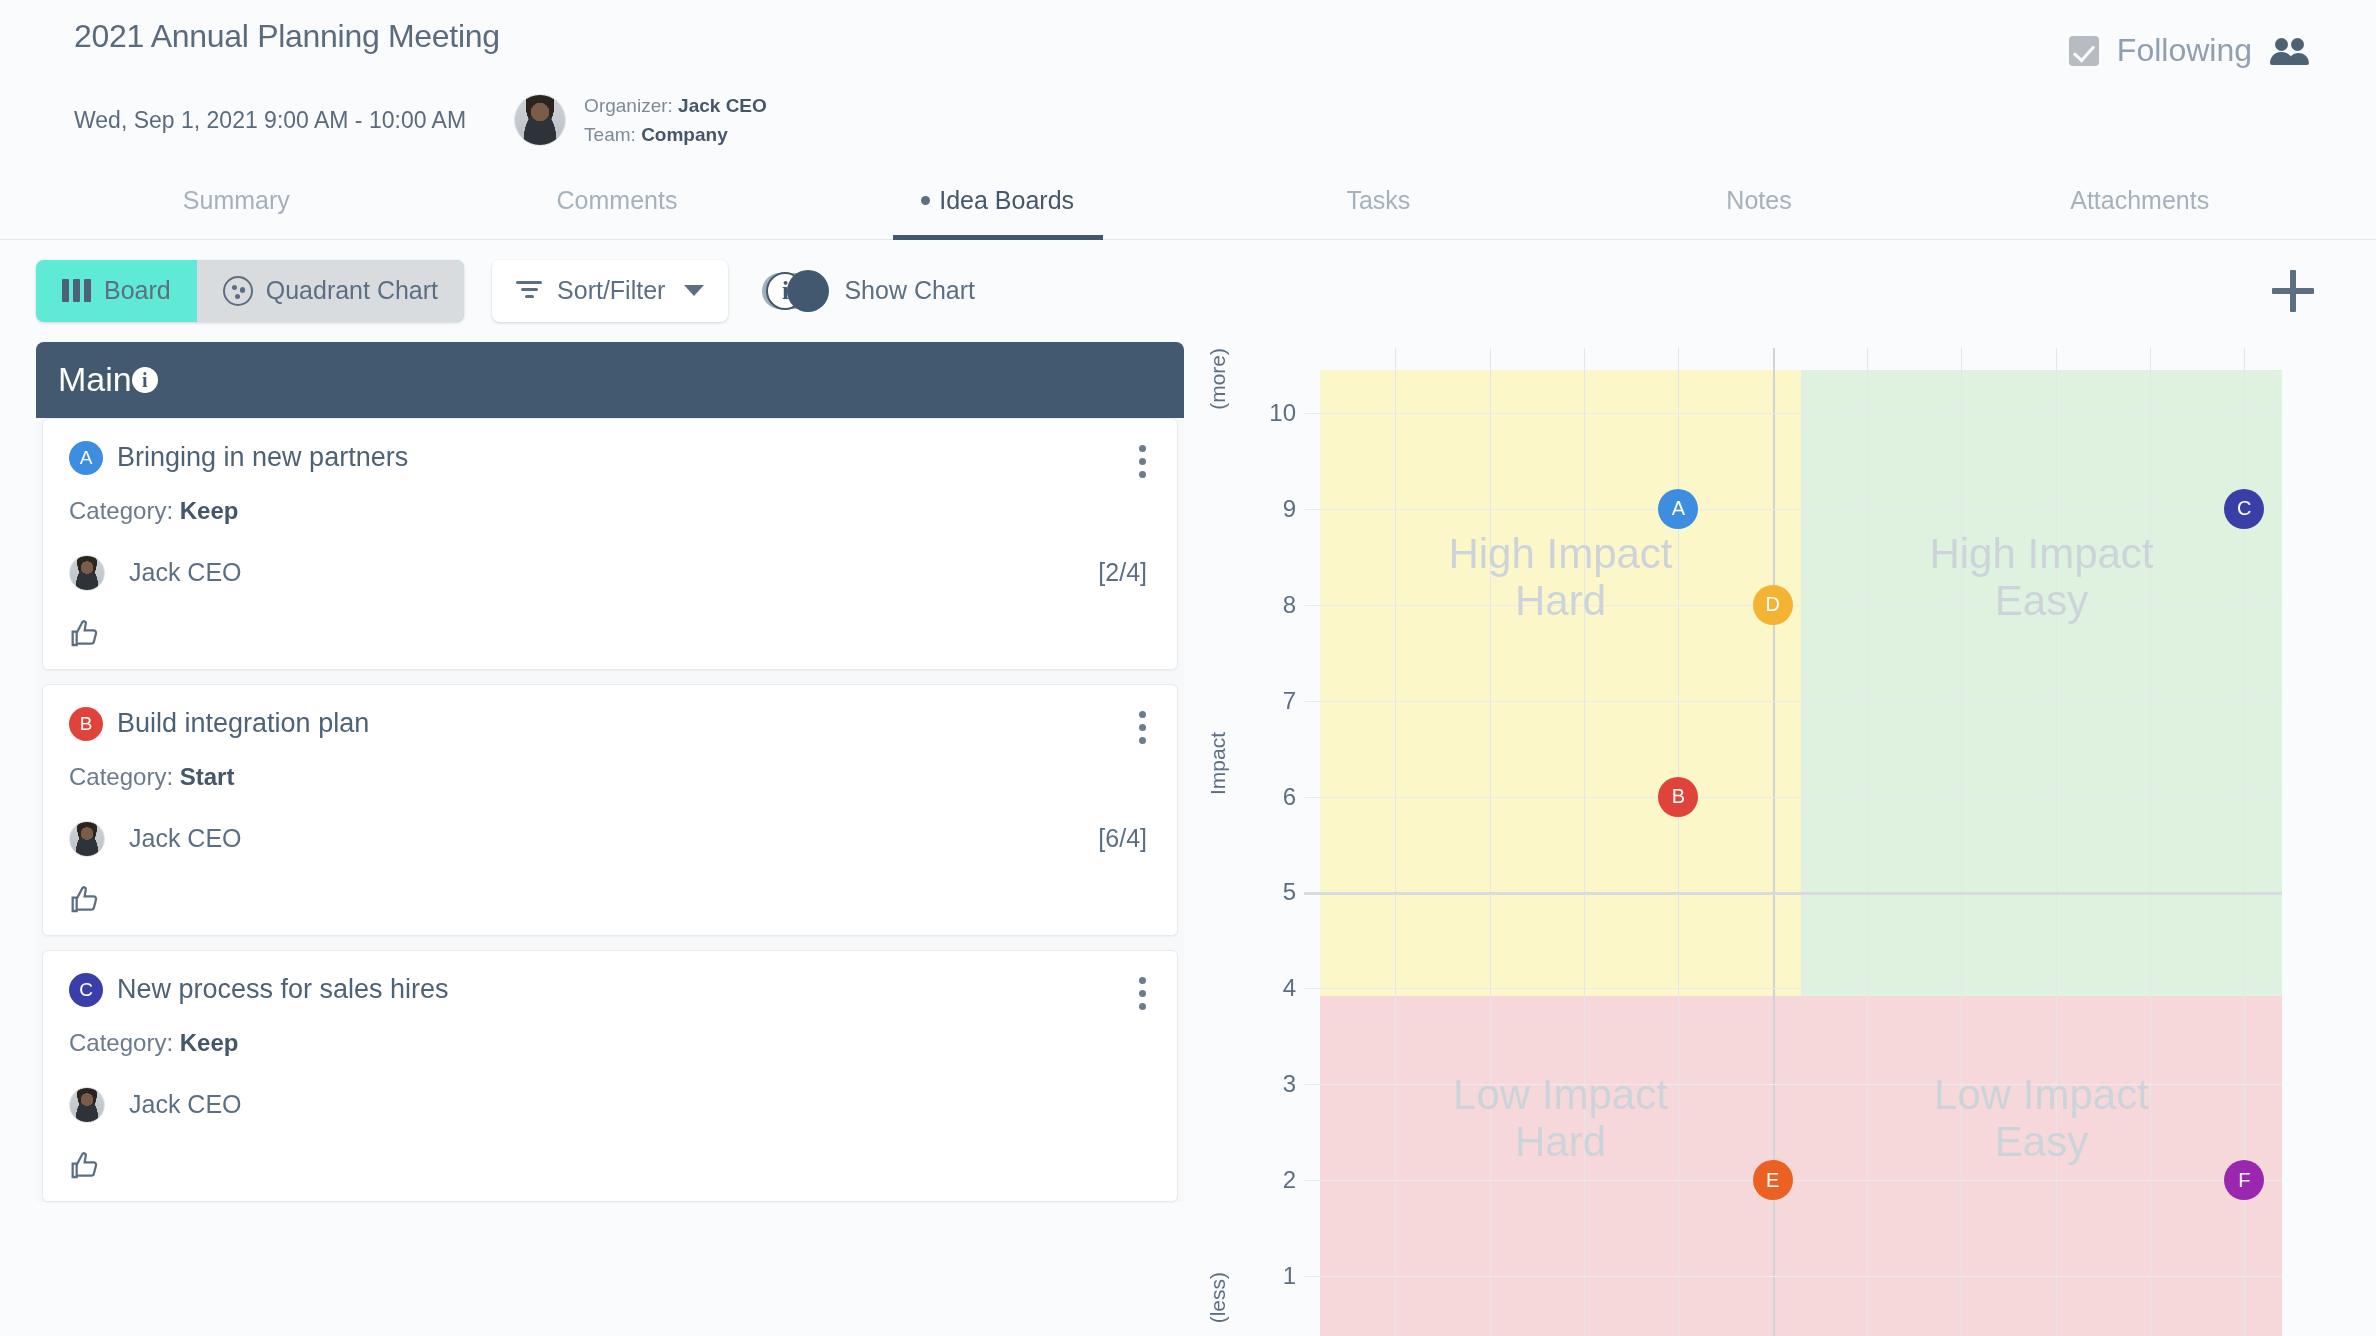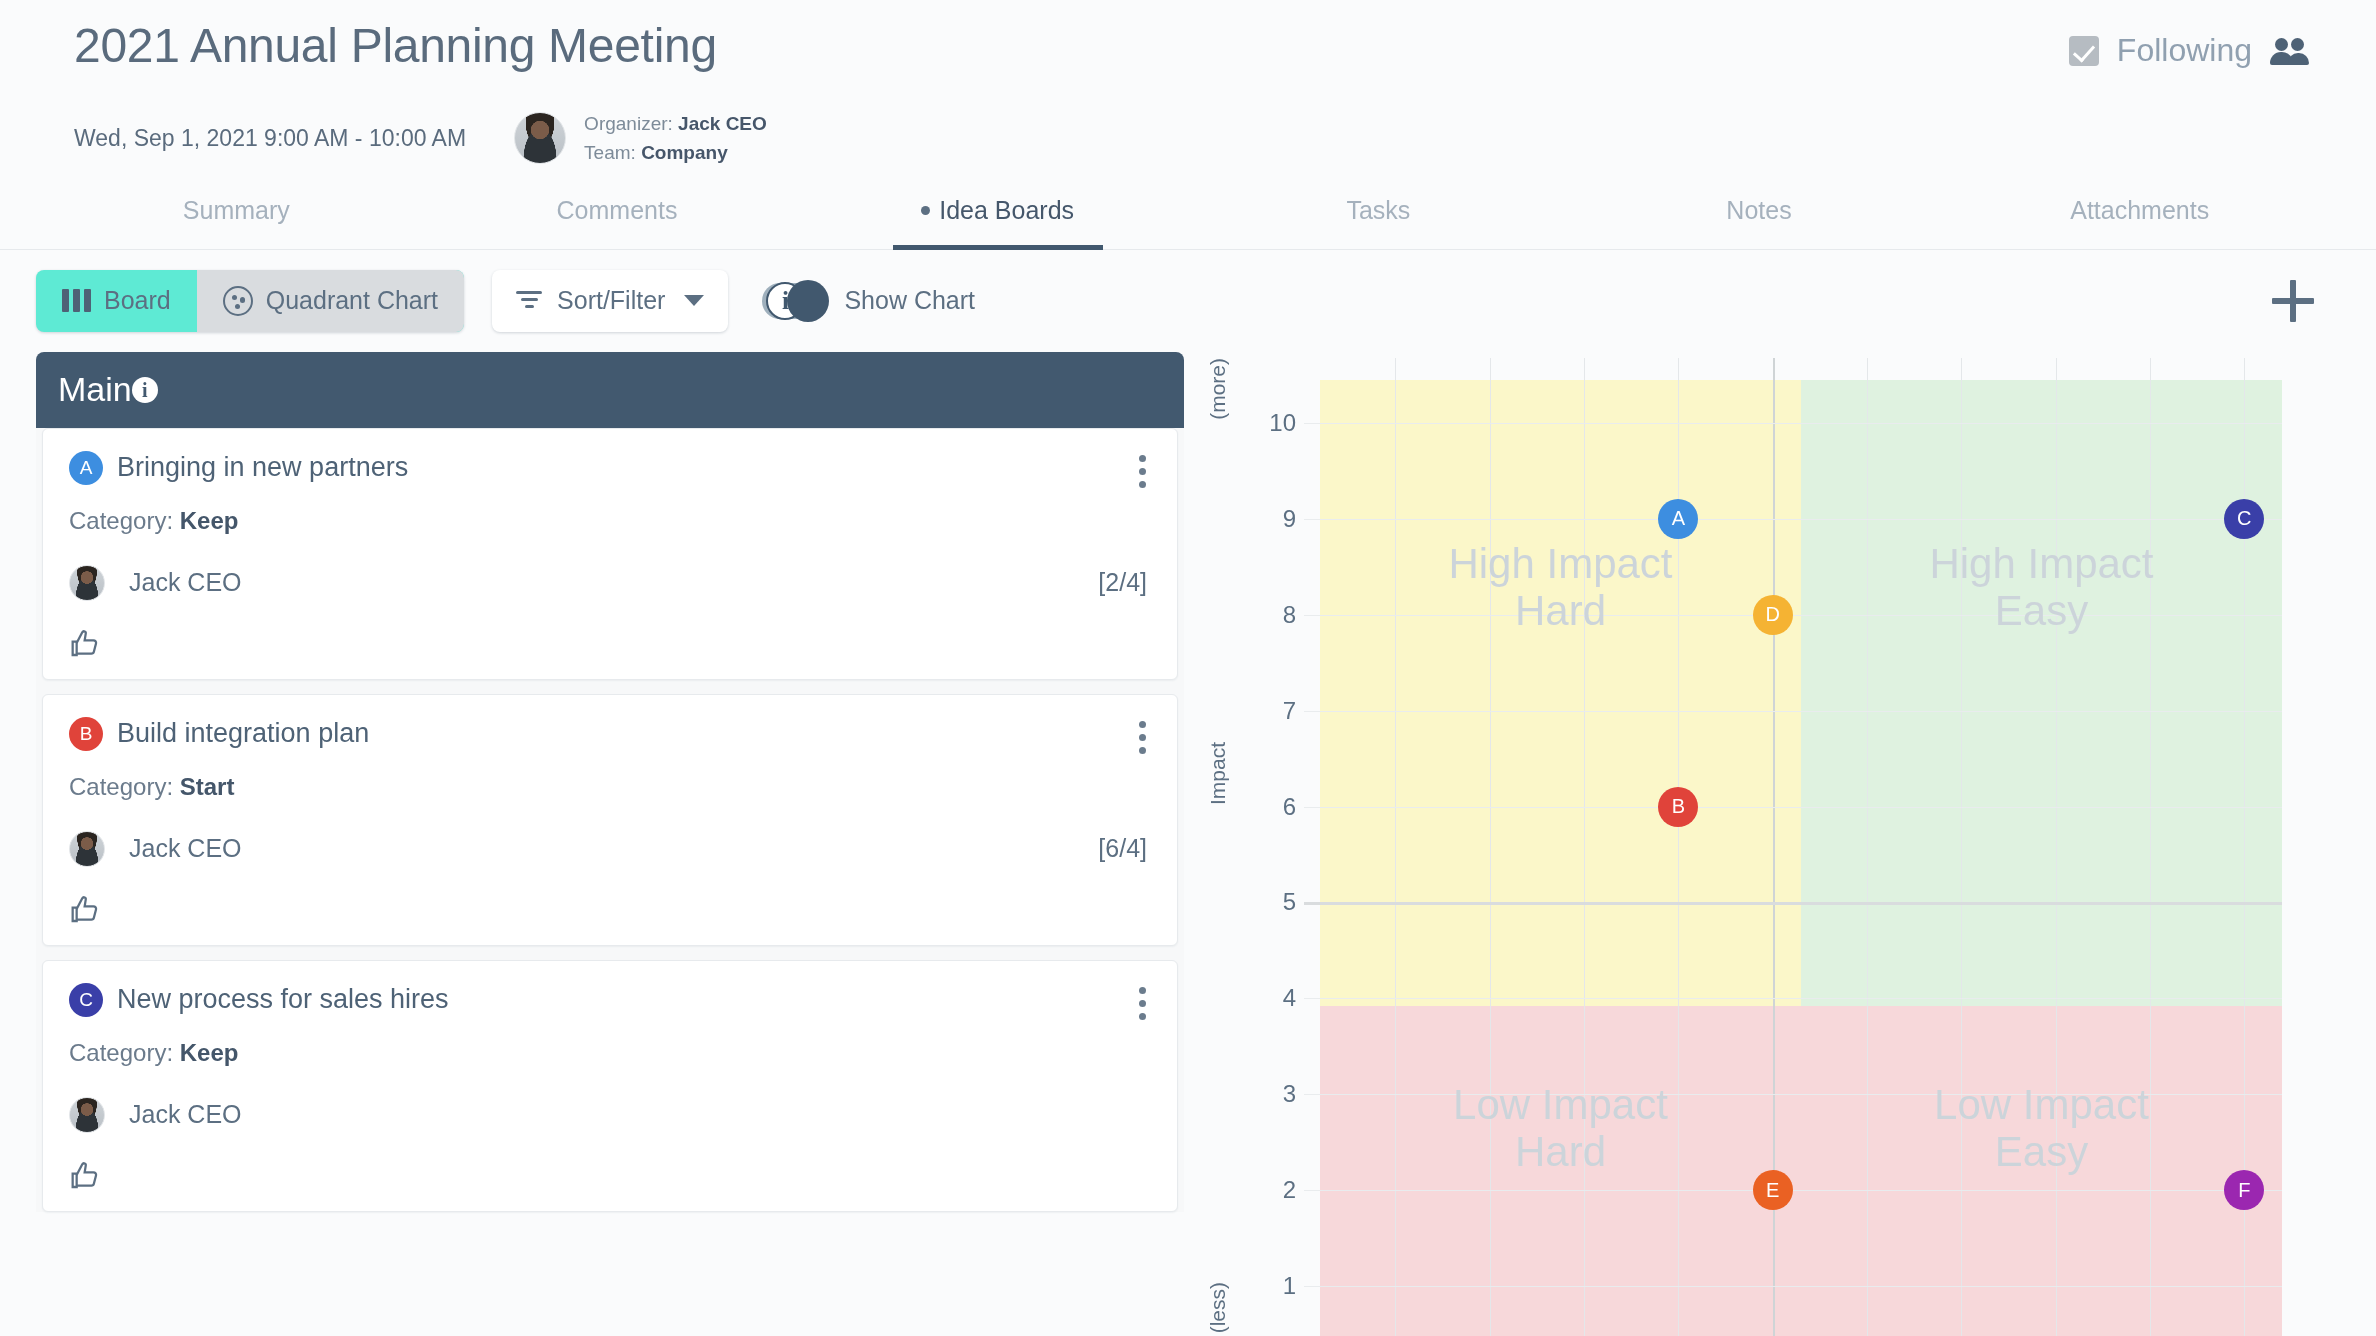--- a/index.html
+++ b/index.html
@@ -7,21 +7,21 @@
     width: 2376px; height: 1336px;
     font-family: "Liberation Sans", sans-serif;
     background: #fafbfc;
     overflow: hidden;
     color: #546579;
   }
 
   
   .page-header { position: relative; padding: 18px 0 0 0; background:#fafbfc; }
   .meeting-title {
-    font-size: 48px; font-weight: 400; color: #5a6b7d;
+    font-size: 32px; font-weight: 400; color: #5a6b7d;
     padding-left: 74px; letter-spacing: -0.3px;
   }
   .meta-row {
     display: flex; align-items: center;
     padding-left: 74px; margin-top: 36px; gap: 0;
   }
   .meta-date { font-size: 23px; color: #5a6b7d; white-space: nowrap; }
   .organizer-block { display: flex; align-items: center; margin-left: 48px; }
   .avatar-img {
     width: 52px; height: 52px; border-radius: 50%;
@@ -56,21 +56,21 @@
     position: absolute; border-radius: 50%; background: #4e6276;
   }
   .people-icon .h1 { width: 13px; height: 13px; left: 5px; top: 2px; }
   .people-icon .h2 { width: 13px; height: 13px; left: 21px; top: 2px; }
   .people-icon .b1, .people-icon .b2 { position: absolute; background: #4e6276; }
   .people-icon .b1 { width: 23px; height: 13px; left: 0px; top: 16px; border-radius: 11px 11px 2px 2px; }
   .people-icon .b2 { width: 21px; height: 12px; left: 18px; top: 17px; border-radius: 10px 10px 2px 2px; }
 
   
   .tabs-bar {
-    display: flex; margin-top: 20px; border-bottom: 1px solid #e6e9ec;
+    display: flex; margin-top: 28px; border-bottom: 1px solid #e6e9ec;
     padding: 0 46px;
     justify-content: center;
   }
   .tab {
     flex: 1; text-align: center; font-size: 25px; color: #a5b1bd;
     padding: 8px 0 24px 0; position: relative; white-space: nowrap;
   }
   .tab.active { color: #45576b; }
   .tab.active::after {
     content:""; position: absolute; left: 50%; transform: translateX(-50%);

